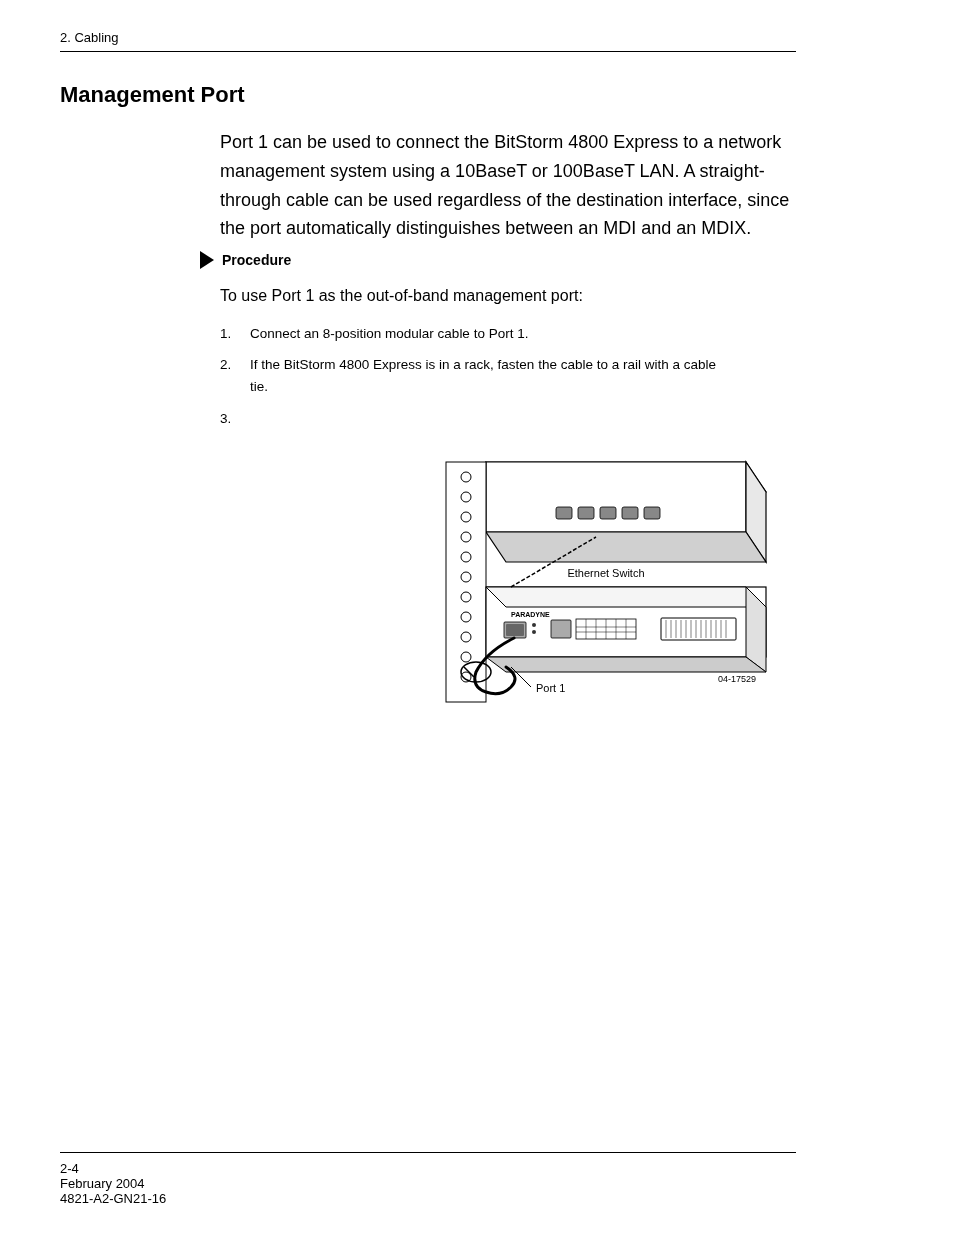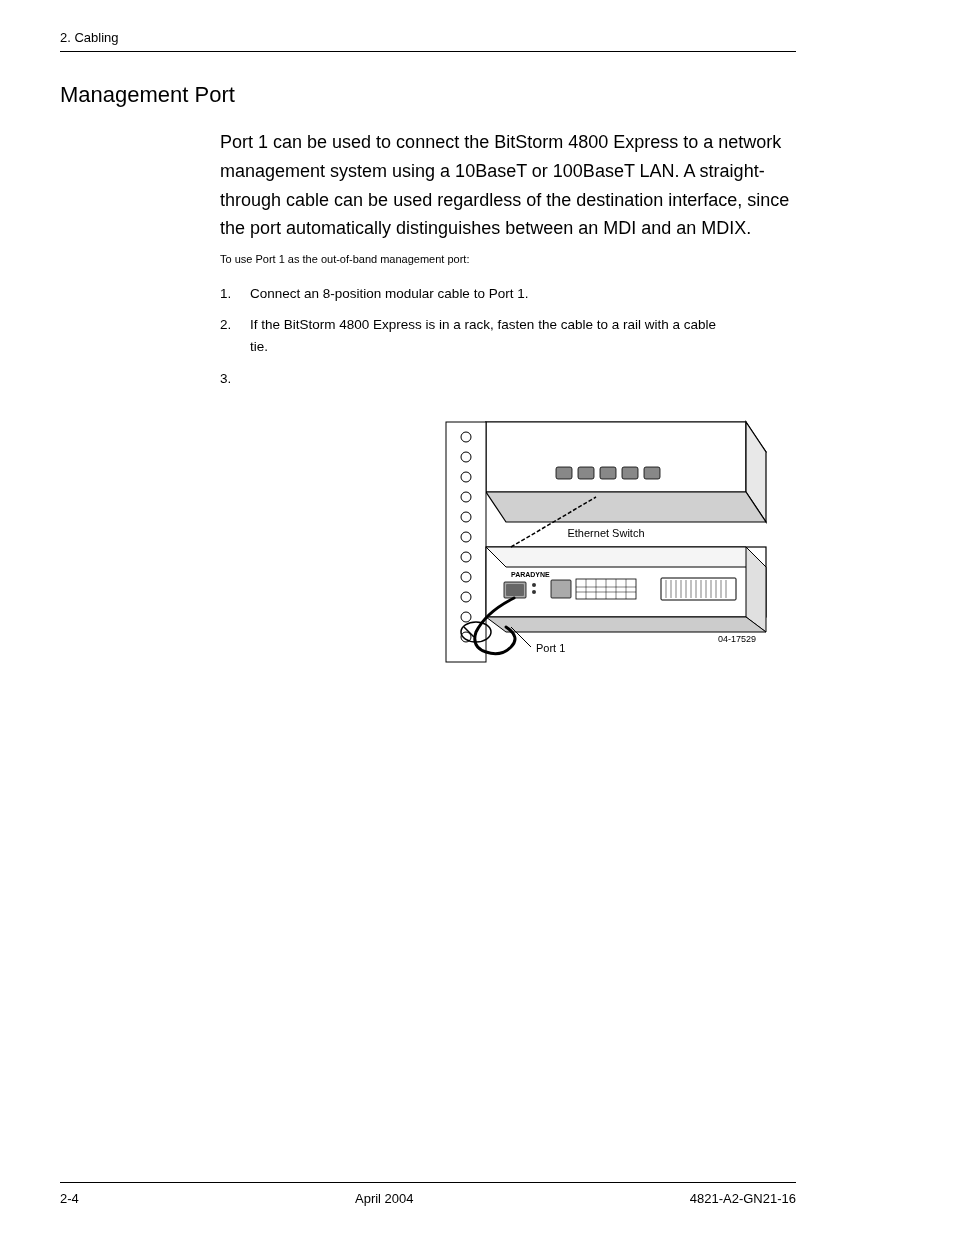--- a/index.html
+++ b/index.html
@@ -19,21 +19,21 @@
       position: relative;
     }
     .header-bar {
       border-bottom: 1px solid #000;
       padding-bottom: 6px;
       margin-bottom: 30px;
       font-size: 13px;
     }
     .page-title {
       font-size: 22px;
-      font-weight: normal;
+      font-weight: bold;
       margin-bottom: 20px;
       margin-left: 0;
     }
     .content-area {
       margin-left: 160px;
     }
     .intro-text {
       font-size: 18px;
       line-height: 1.6;
       margin-bottom: 8px;
@@ -51,21 +51,21 @@
       border-bottom: 9px solid transparent;
       border-left: 14px solid #000;
       margin-right: 8px;
       flex-shrink: 0;
     }
     .procedure-label {
       font-size: 14px;
       font-weight: bold;
     }
     .procedure-intro {
-      font-size: 11px;
+      font-size: 16px;
       margin-bottom: 14px;
       line-height: 1.6;
     }
     .steps-list {
       list-style: none;
       margin-left: 0;
       padding-left: 0;
       margin-bottom: 24px;
     }
     .steps-list li {
@@ -94,37 +94,42 @@
     .footer-bar {
       position: absolute;
       bottom: 30px;
       left: 60px;
       right: 60px;
       border-top: 1px solid #000;
       padding-top: 8px;
       display: flex;
       justify-content: space-between;
       font-size: 13px;
+      flex-direction: column;
     }
   </style>
 </head>
 <body>
 
 <div class="page-container">
 
   <div class="header-bar">
     <span>2. Cabling</span>
   </div>
 
   <h1 class="page-title">Management Port</h1>
 
   <div class="content-area">
 
     <p class="intro-text">Port 1 can be used to connect the BitStorm 4800 Express to a network management system using a 10BaseT or 100BaseT LAN. A straight-through cable can be used regardless of the destination interface, since the port automatically distinguishes between an MDI and an MDIX.</p>
 
+    <div class="procedure-header">
+      <div class="procedure-arrow"></div>
+      <span class="procedure-label">Procedure</span>
+    </div>
 
     <p class="procedure-intro">To use Port 1 as the out-of-band management port:</p>
 
     <ol class="steps-list">
       <li>
         <span class="step-num">1.</span>
         <span>Connect an 8-position modular cable to Port 1.</span>
       </li>
       <li>
         <span class="step-num">2.</span>
@@ -222,16 +227,16 @@
         <text x="400" y="260" font-size="9" font-family="Arial" text-anchor="end">04-17529</text>
 
         <line x1="175" y1="265" x2="155" y2="245" stroke="#000" stroke-width="1"></line>
         <text x="180" y="270" font-size="11" font-family="Arial">Port 1</text>
       </svg>
     </div>
   </div>
 
   <div class="footer-bar">
     <span>2-4</span>
-    <span>April 2004</span>
+    <span>February 2004</span>
     <span>4821-A2-GN21-16</span>
   </div>
 </div>
 
 </body></html>

